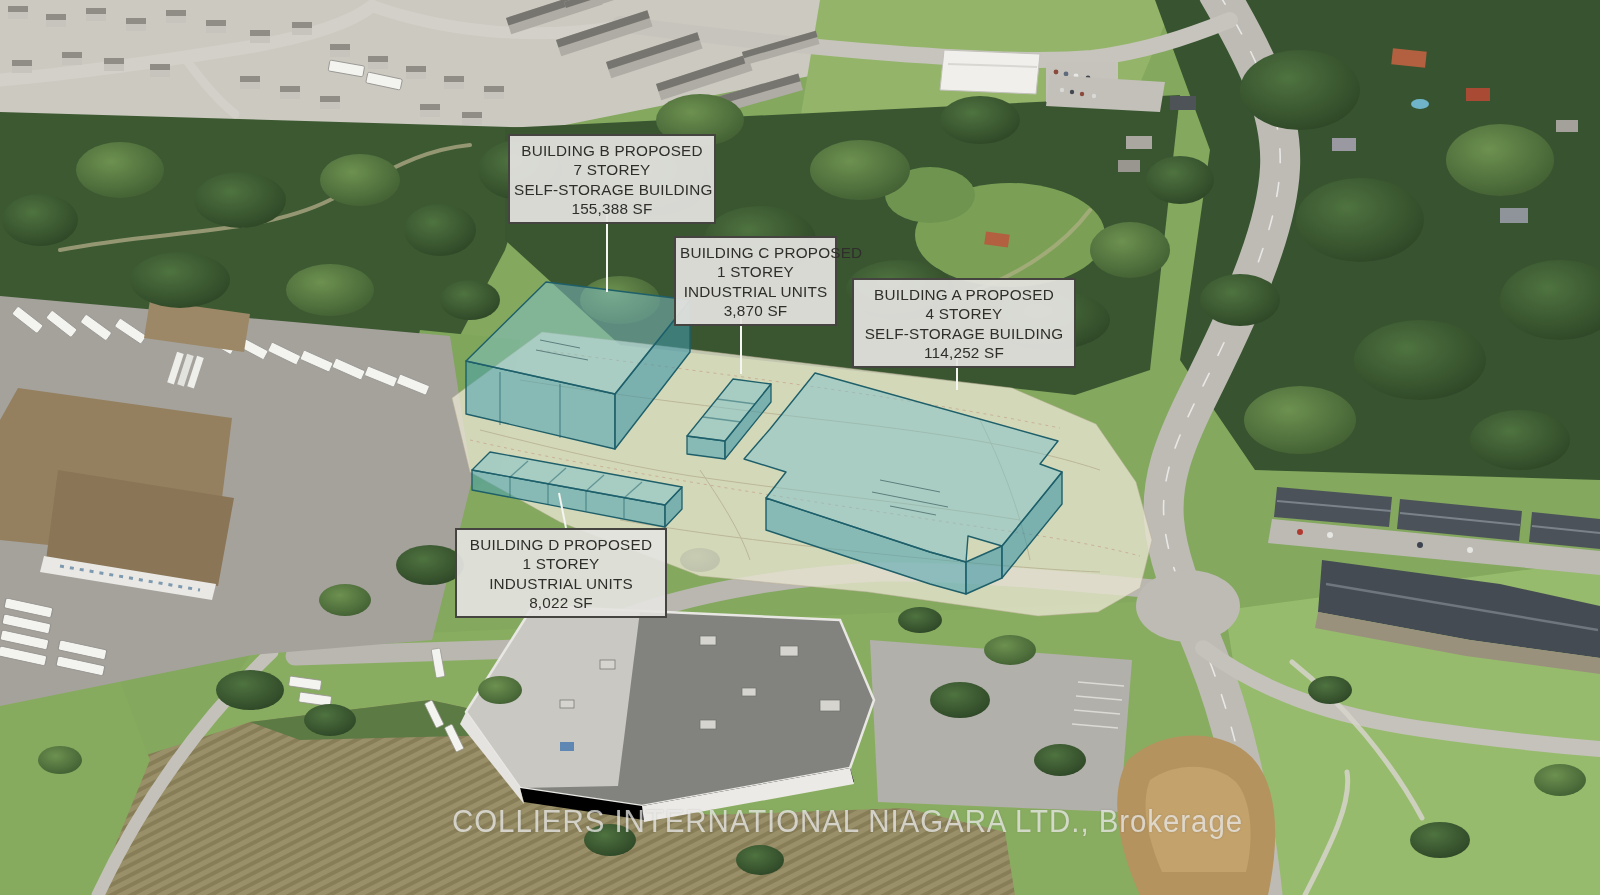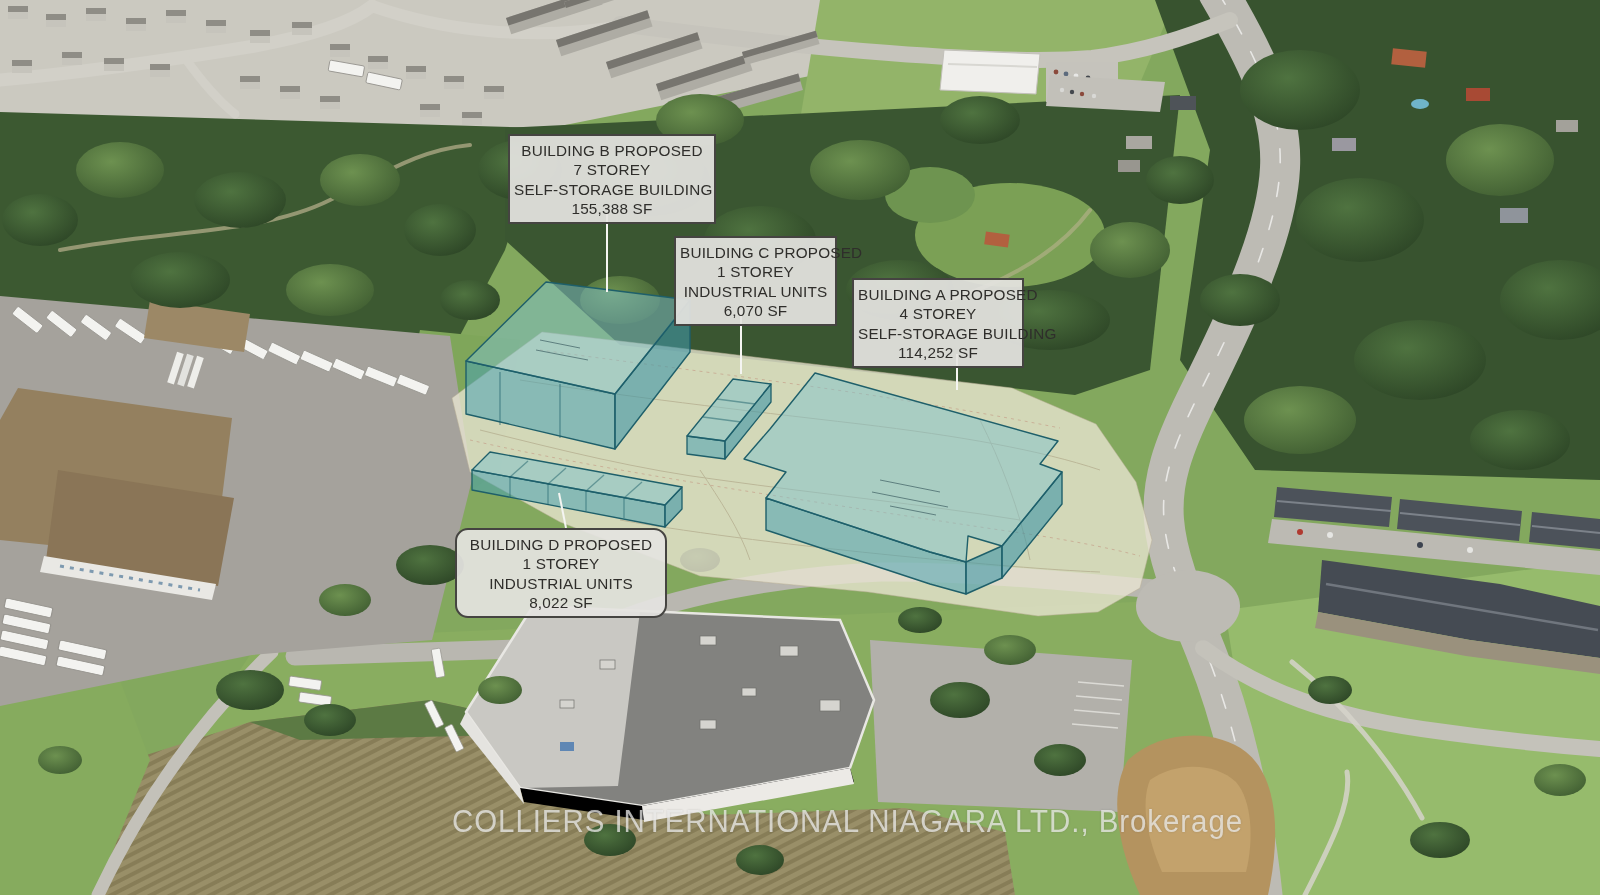--- a/index.html
+++ b/index.html
@@ -402,31 +402,31 @@
     <div>BUILDING B PROPOSED</div>
     <div>7 STOREY</div>
     <div>SELF-STORAGE BUILDING</div>
     <div>155,388 SF</div>
   </div>
 
   <div class="callout" style="left:644px;top:236px;width:163px;margin-left:30px;">
     <div>BUILDING C PROPOSED</div>
     <div>1 STOREY</div>
     <div>INDUSTRIAL UNITS</div>
-    <div>6,070 SF</div>
+    <div>3,870 SF</div>
   </div>
 
-  <div class="callout" style="left:852px;top:278px;width:172px;">
+  <div class="callout" style="left:852px;top:278px;width:224px;">
     <div>BUILDING A PROPOSED</div>
     <div>4 STOREY</div>
     <div>SELF-STORAGE BUILDING</div>
     <div>114,252 SF</div>
   </div>
 
-  <div class="callout" style="left:455px;top:528px;width:212px;border-radius:13px;">
+  <div class="callout" style="left:455px;top:528px;width:212px;">
     <div>BUILDING D PROPOSED</div>
     <div>1 STOREY</div>
     <div>INDUSTRIAL UNITS</div>
     <div>8,022 SF</div>
   </div>
 
   <div class="watermark">COLLIERS INTERNATIONAL NIAGARA LTD., Brokerage</div>
 </div>
 
 </body></html>

